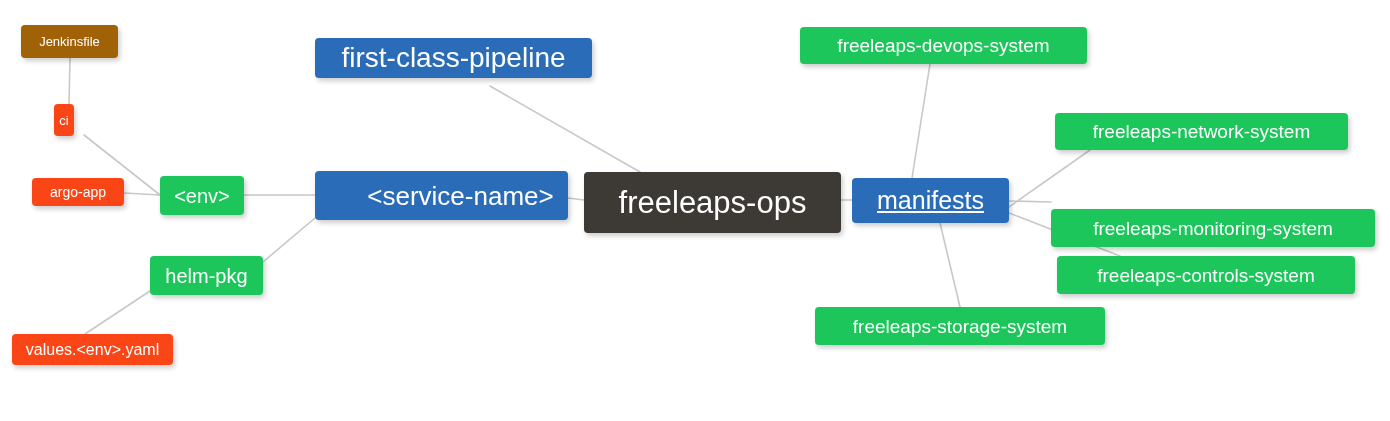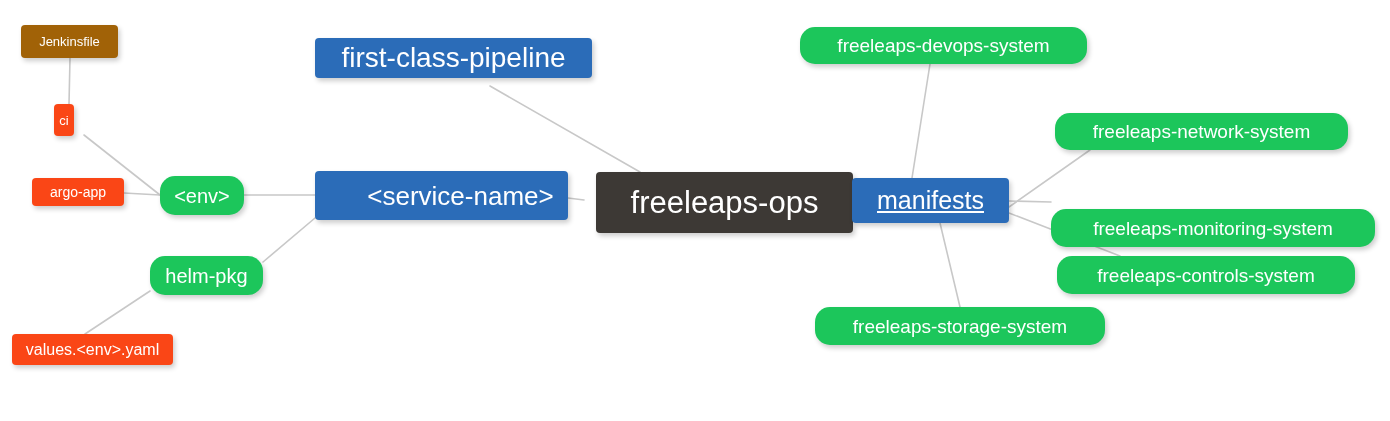--- a/index.html
+++ b/index.html
@@ -32,21 +32,21 @@
     color:#ffffff;
     white-space:nowrap;
     line-height:1;
     text-align:center;
     box-shadow:2px 3px 5px rgba(0,0,0,0.20);
     letter-spacing:0px;
     padding:0 10px;
   }
   .c-orange{background:#a16207;}
   .c-red{background:#fa4616;}
-  .c-green{background:#1cc65b;border-radius:15px;}
+  .c-green{background:#1cc65b;}
   .c-blue{background:#2b6cb8;}
   .c-dark{background:#3d3935;}
 </style>
 </head>
 <body>
 
 <div id="canvas">
   <svg id="edge-layer" width="1390" height="421" viewBox="0 0 1390 421">
       <line x1="70" y1="58" x2="69" y2="104" stroke="#c8c8c8" stroke-width="1.6" stroke-linecap="round"></line>
       <line x1="84" y1="135" x2="160" y2="195" stroke="#c8c8c8" stroke-width="1.6" stroke-linecap="round"></line>
@@ -81,21 +81,21 @@
       </div>
       <div class="node c-red" style="left: 12px; top: 334px; width: 161px; height: 31px; font-size: 16px;">
         <span>values.&lt;env&gt;.yaml</span>
       </div>
       <div class="node c-blue" style="left: 315px; top: 38px; width: 277px; height: 40px; font-size: 28px;">
         <span>first-class-pipeline</span>
       </div>
       <div class="node c-blue" style="left: 315px; top: 171px; width: 253px; height: 49px; font-size: 26px; padding-left: 48px;">
         <span>&lt;service-name&gt;</span>
       </div>
-      <div class="node c-dark" style="left: 584px; top: 172px; width: 257px; height: 61px; font-size: 31px; margin-left: 12px;">
+      <div class="node c-dark" style="left: 584px; top: 172px; width: 257px; height: 61px; font-size: 31px;">
         <span>freeleaps-ops</span>
       </div>
       <div class="node c-blue" style="left: 852px; top: 178px; width: 157px; height: 45px; font-size: 25px; text-decoration: underline;">
         <span>manifests</span>
       </div>
       <div class="node c-green" style="left: 800px; top: 27px; width: 287px; height: 37px; font-size: 19px;">
         <span>freeleaps-devops-system</span>
       </div>
       <div class="node c-green" style="left: 1055px; top: 113px; width: 293px; height: 37px; font-size: 19px;">
         <span>freeleaps-network-system</span>

